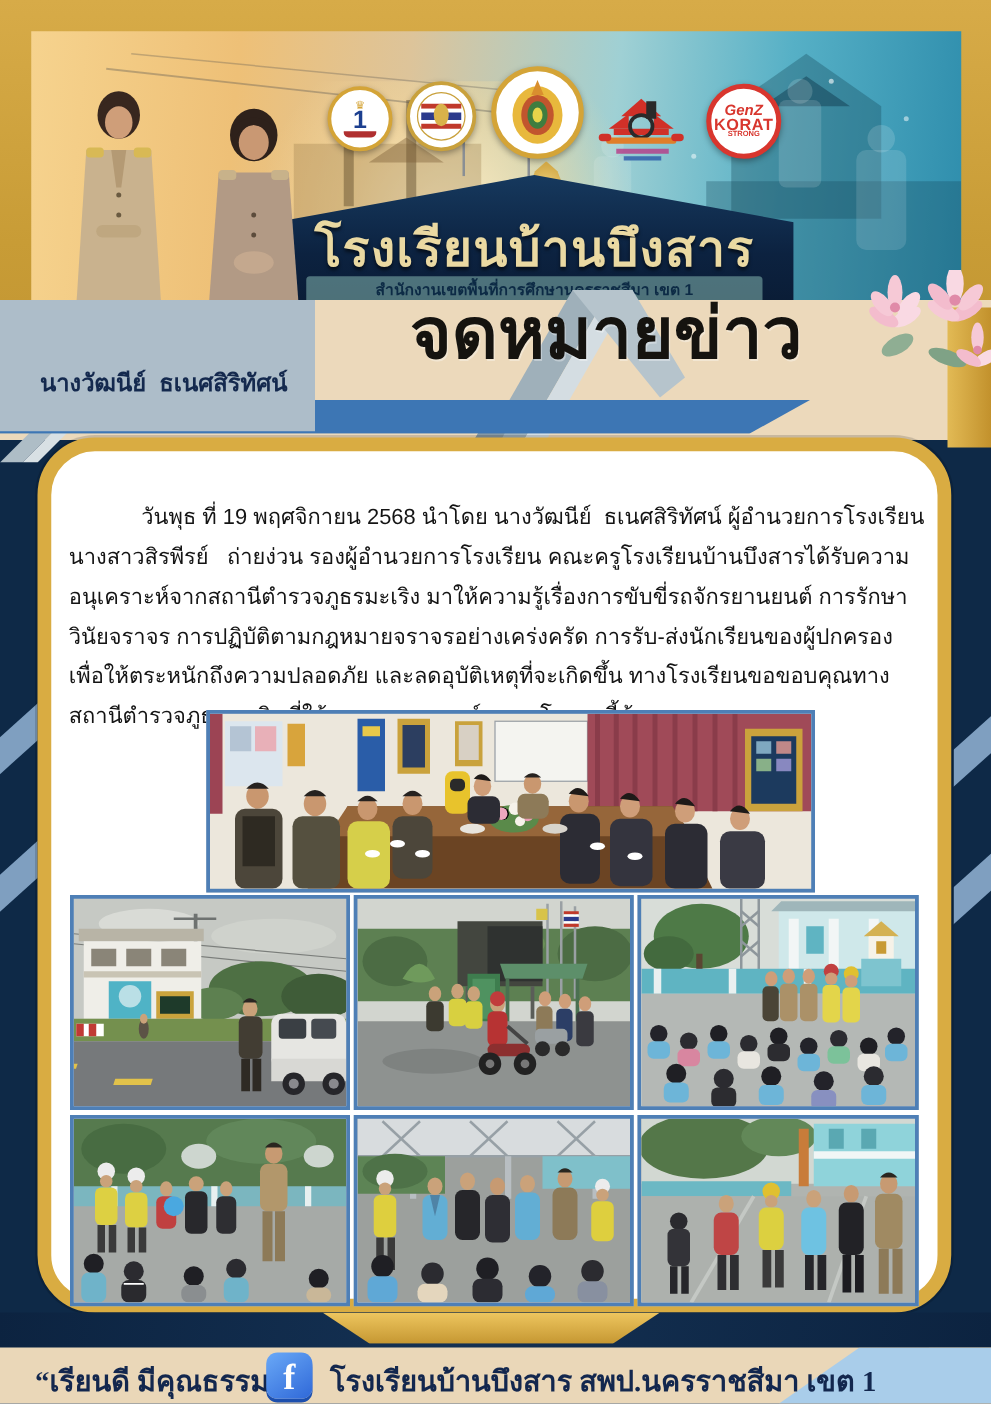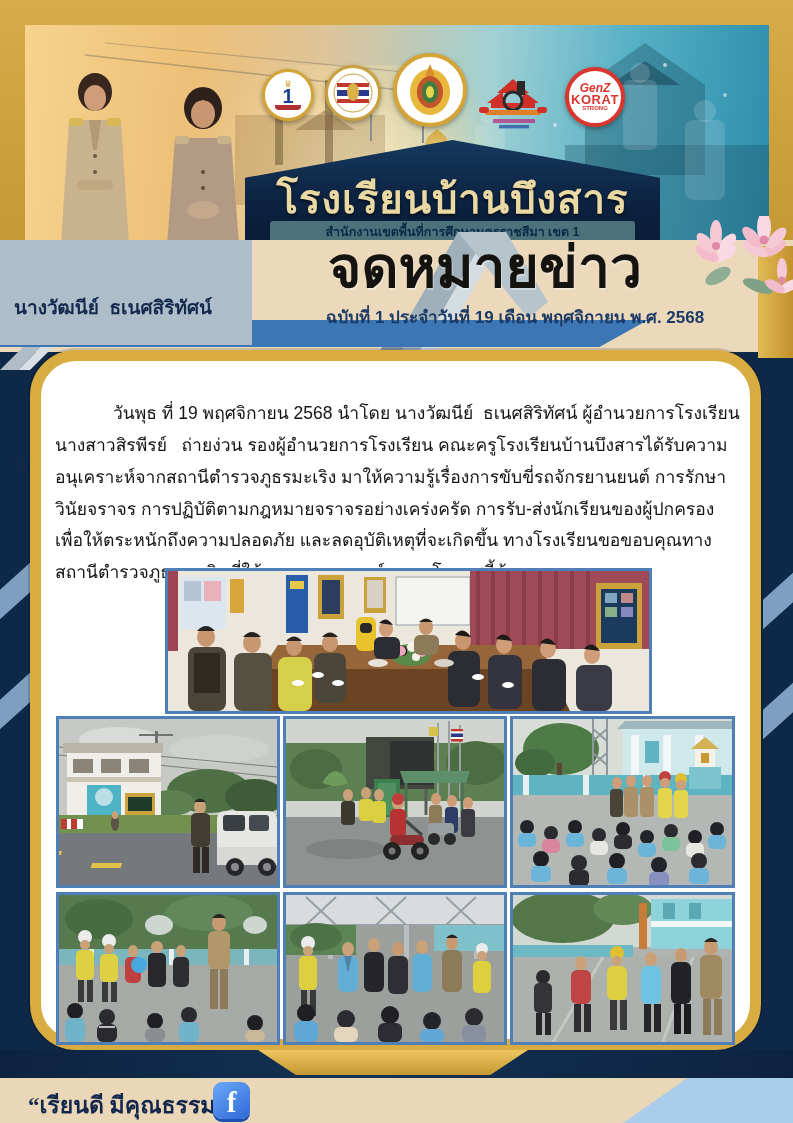--- a/index.html
+++ b/index.html
@@ -6,41 +6,41 @@
   *{box-sizing:border-box;}
   body{font-family:"Liberation Sans",sans-serif;}
   .page{position:relative;width:793px;height:1123px;overflow:hidden;background:#0e2947;}
   .abs{position:absolute;}
 
   
   .gold-top{left:0;top:0;width:793px;height:352px;background:linear-gradient(180deg,#d7ab48 0%,#c89c36 55%,#bf9230 100%);}
   .banner{left:25px;top:25px;width:744px;height:220px;overflow:hidden;
     background:linear-gradient(95deg,#f6d38e 0%,#eec077 22%,#ddc49a 40%,#9fd0d4 62%,#56b0c6 80%,#2e8dac 100%);}
   .sun{left:180px;top:40px;width:340px;height:200px;background:radial-gradient(circle at 45% 55%,rgba(255,240,200,.95),rgba(255,226,160,.45) 40%,rgba(255,226,160,0) 70%);}
-  .pent{left:220px;top:115px;width:415px;height:105px;
+  .pent{left:195px;top:115px;width:415px;height:105px;
     background:linear-gradient(180deg,#16395e 0%,#0c2240 60%,#0a1c35 100%);
     clip-path:polygon(0 36%,50% 0,100% 36%,100% 100%,0 100%);}
   .pent-name{width:100%;text-align:center;margin-top:40px;font-family:"Liberation Serif",serif;
     font-size:40px;font-weight:bold;color:#ead9a2;letter-spacing:1px;line-height:1;
     text-shadow:0 2px 3px rgba(0,0,0,.6);}
   .pent-sub{position:absolute;left:6%;bottom:2px;width:88%;height:22px;background:rgba(133,183,177,.55);
     border-radius:3px;text-align:center;font-size:12.5px;font-weight:bold;color:#0c2a45;line-height:22px;}
   .pent-emblem{left:398px;top:104px;width:28px;height:36px;background:radial-gradient(circle at 50% 60%,#f0d27c,#c89a34);
     clip-path:polygon(50% 0,82% 22%,100% 58%,50% 100%,0 58%,18% 22%);}
   .logo{border-radius:50%;background:#fff;display:flex;flex-direction:column;align-items:center;justify-content:center;box-shadow:0 2px 5px rgba(0,0,0,.35);}
   .flagmini{display:block;}
 
   
   .cream-band{left:0;top:240px;width:793px;height:112px;background:#ecd9bb;}
   .staff-box{left:0;top:240px;width:252px;height:105px;background:#adbdc9;z-index:4;}
   .blue-bar{left:0;top:320px;width:648px;height:27px;background:#3d76b4;z-index:3;
     clip-path:polygon(0 0,100% 0,92.5% 100%,0 100%);}
   .staff-text{position:absolute;left:0;top:243px;width:260px;z-index:5;color:#14294e;font-weight:bold;
     font-size:19px;line-height:26px;white-space:pre-wrap;}
-  .staff-text div{padding-left:14px;}
+  .staff-text div{padding-left:32px;}
   .staff-text .indent{padding-left:40px;}
   .masthead{left:328px;top:238px;width:366px;z-index:5;text-align:left;font-size:57px;font-weight:800;
     color:#15130f;letter-spacing:0;line-height:1.05;text-shadow:1px 2px 0 rgba(255,255,255,.35);}
   .issue{left:322px;top:303px;width:386px;z-index:5;text-align:center;font-size:17px;font-weight:bold;color:#1c3a66;}
   .gold-ribbon-right{left:758px;top:246px;width:35px;height:112px;z-index:4;
     background:linear-gradient(90deg,#e2ba55,#c2912c);}
 
   
   .card{left:30px;top:350px;width:731px;height:700px;background:#fff;border:11px solid #d9ac42;
     border-radius:46px;z-index:5;box-shadow:0 0 0 2px rgba(0,0,0,.15);}
@@ -238,21 +238,20 @@
   <div class="abs staff-box"></div>
   <div class="abs blue-bar"></div>
   <div class="staff-text">
     <div>นางวัฒนีย์  ธเนศสิริทัศน์</div>
     <div class="indent">ผู้อำนวยการโรงเรียน</div>
     <div>นางสาวสิรพีรย์   ถ่ายง่วน</div>
     <div class="indent">รองผู้อำนวยการโรงเรียน</div>
   </div>
 
   <div class="abs masthead">จดหมายข่าว</div>
-  <div class="abs issue">ฉบับที่ 1 ประจำวันที่ 19 เดือน พฤศจิกายน พ.ศ. 2568</div>
   <div class="abs gold-ribbon-right"></div>
 
   <div class="abs stripes" style="left:0;top:540px;width:30px;height:260px;">
     <div class="stripe" style="left:-30px;top:40px;width:90px;height:22px;"></div>
     <div class="stripe" style="left:-30px;top:150px;width:90px;height:22px;"></div>
   </div>
   <div class="abs stripes" style="left:763px;top:560px;width:30px;height:260px;">
     <div class="stripe" style="left:-30px;top:30px;width:90px;height:22px;"></div>
     <div class="stripe" style="left:-30px;top:140px;width:90px;height:22px;"></div>
   </div>
@@ -663,15 +662,16 @@
     </svg>
   </div>
 
   <div class="abs footer-navy"></div>
   <div class="abs gold-trap"></div>
   <div class="abs footer-cream">
     <div class="f-tan"></div>
     <div class="f-blue"></div>
     <div class="motto">“เรียนดี มีคุณธรรม”</div>
     <div class="fb">f</div>
+    <div class="schoolline">โรงเรียนบ้านบึงสาร สพป.นครราชสีมา เขต 1</div>
   </div>
 
 </div>
 
 </body></html>

